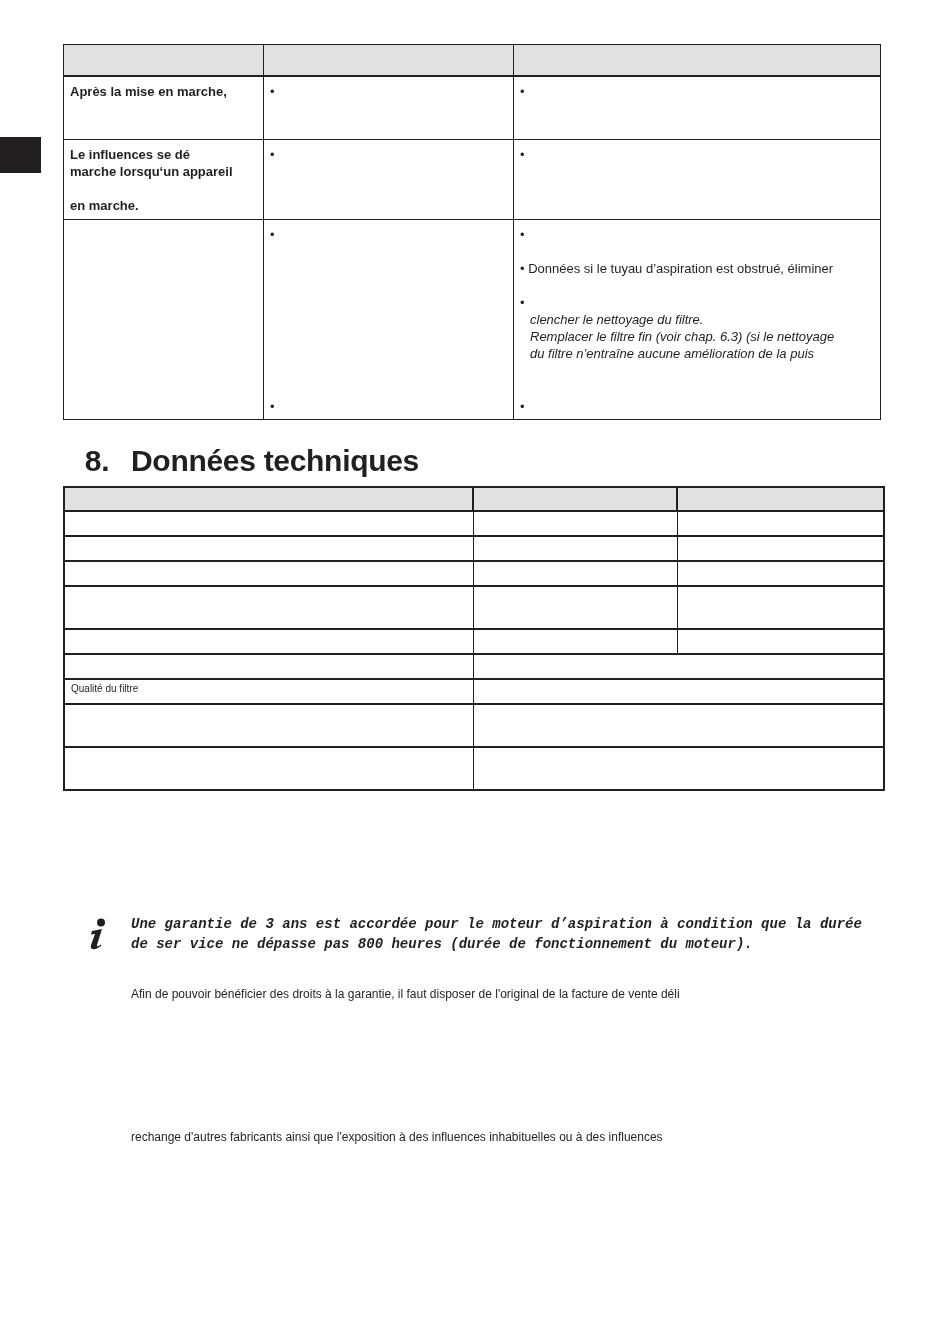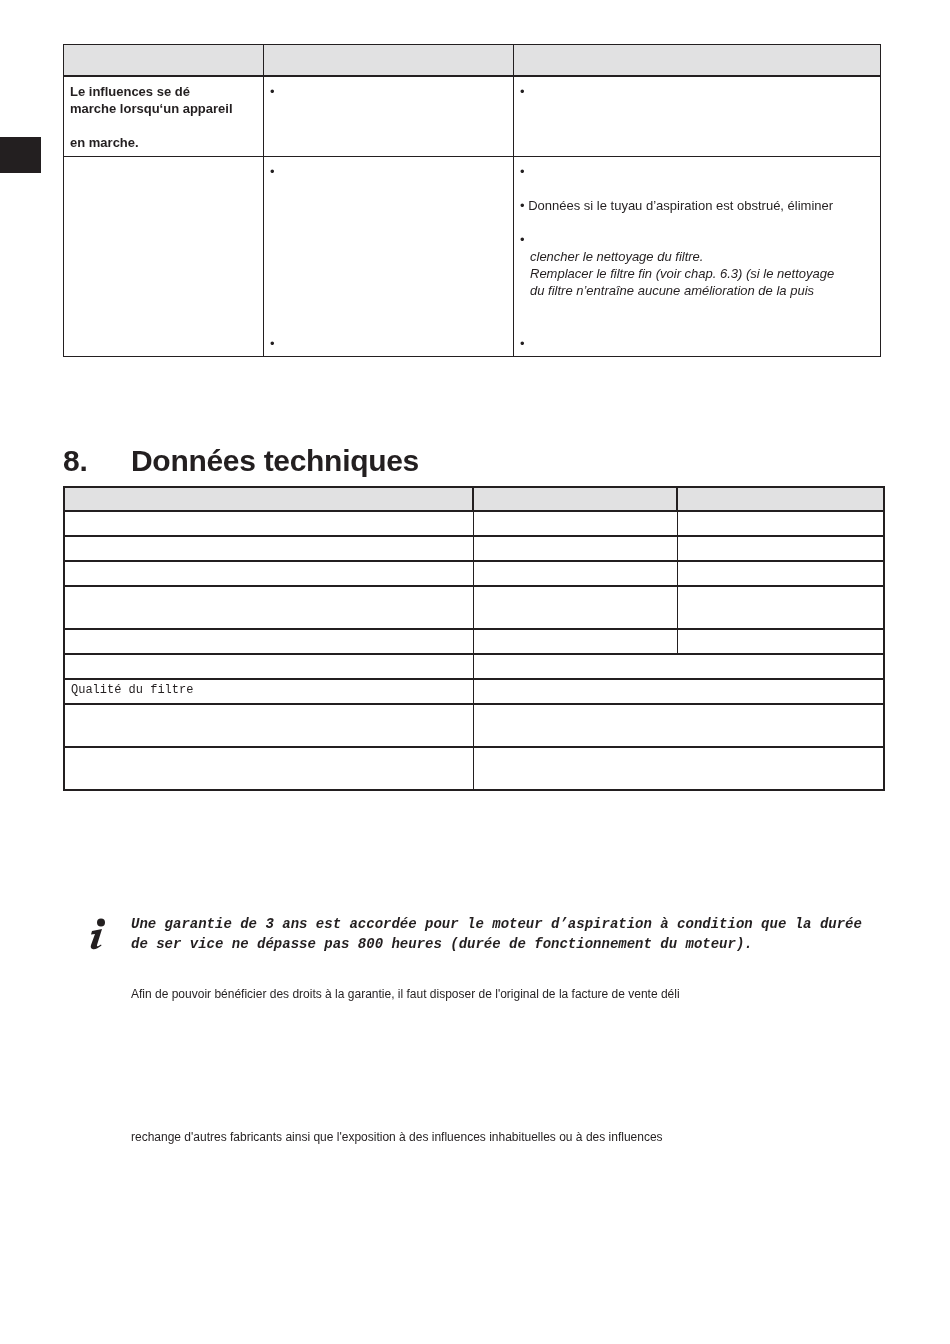--- a/index.html
+++ b/index.html
@@ -14,46 +14,57 @@
   #trouble { left: 63px; top: 44px; width: 814px; }
   #trouble th { height: 30px; background: #e1e1e2; border-bottom: 2px solid #231f20; }
   #trouble td { font-size: 13px; line-height: 17px; }
   .c1 { width: 199px; } .c2 { width: 249px; } .c3 { width: 366px; }
   .cause-cell { padding: 6px 6px 0 6px; font-weight: bold; }
   .bullet-cell { padding: 6px 6px 0 6px; position: relative; }
   .bullet-line { display: block; height: 17px; }
   .indent { padding-left: 10px; display: block; font-style: italic; }
 
   
-  .section-heading { position: absolute; left: 63px; top: 444px; font-size: 30px; font-weight: bold; margin: 0; letter-spacing: -0.3px; }
+  .section-heading { position: absolute; left: 63px; top: 444px; font-size: 30px; font-weight: bold; margin: 0; letter-spacing: -0.3px; text-align: center; }
   .section-heading .num { display: inline-block; width: 68px; }
 
   
   #tech { left: 63px; top: 486px; width: 814px; border: 2px solid #231f20; }
   #tech th { height: 22px; background: #e1e1e2; border: 2px solid #231f20; }
-  #tech td { border: 2px solid #231f20; border-left-width: 1px; border-right-width: 1px; font-size: 12px; padding: 3px 6px; height: 17px; font-family: Liberation Mono, monospace; }
+  #tech td { border: 2px solid #231f20; border-left-width: 1px; border-right-width: 1px; font-size: 10px; padding: 3px 6px; height: 17px; }
   #tech td.tall { height: 35px; }
   .t1 { width: 407px; } .t2 { width: 202px; } .t3 { width: 205px; }
 
   .info-icon { position: absolute; left: 86px; top: 918px; width: 24px; height: 32px; }
   .note { position: absolute; left: 131px; font-size: 14px; line-height: 20px; font-family: Liberation Mono, monospace; }
   .note.bolditalic { font-weight: bold; font-style: italic; top: 914px; width: 740px; }
   .para { position: absolute; left: 131px; font-size: 12px; white-space: nowrap; }
 </style>
 </head>
 <body>
 
 <div class="tab-marker"></div>
 
 <table id="trouble">
   <tbody>
       <tr>
     <th class="c1"></th>
     <th class="c2"></th>
     <th class="c3"></th>
+  </tr>
+  <tr style="height:63px">
+    <td class="cause-cell">
+      <span class="bullet-line">Après la mise en marche,</span>
+    </td>
+    <td class="bullet-cell">
+      <span class="bullet-line">•</span>
+    </td>
+    <td class="bullet-cell">
+      <span class="bullet-line">•</span>
+    </td>
   </tr>
   <tr style="height:80px">
     <td class="cause-cell">
       <span class="bullet-line">Le influences se dé</span>
       <span class="bullet-line">marche lorsqu‘un appareil</span>
       <span class="bullet-line"></span>
       <span class="bullet-line">en marche.</span>
     </td>
     <td class="bullet-cell">
       <span class="bullet-line">•</span>

